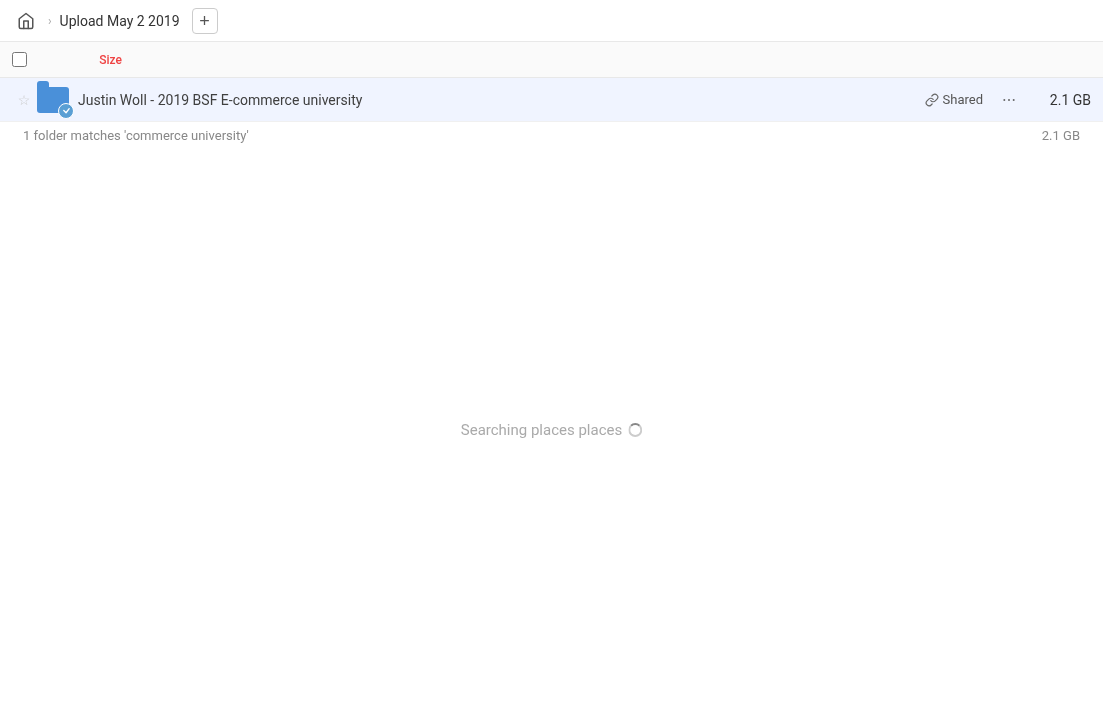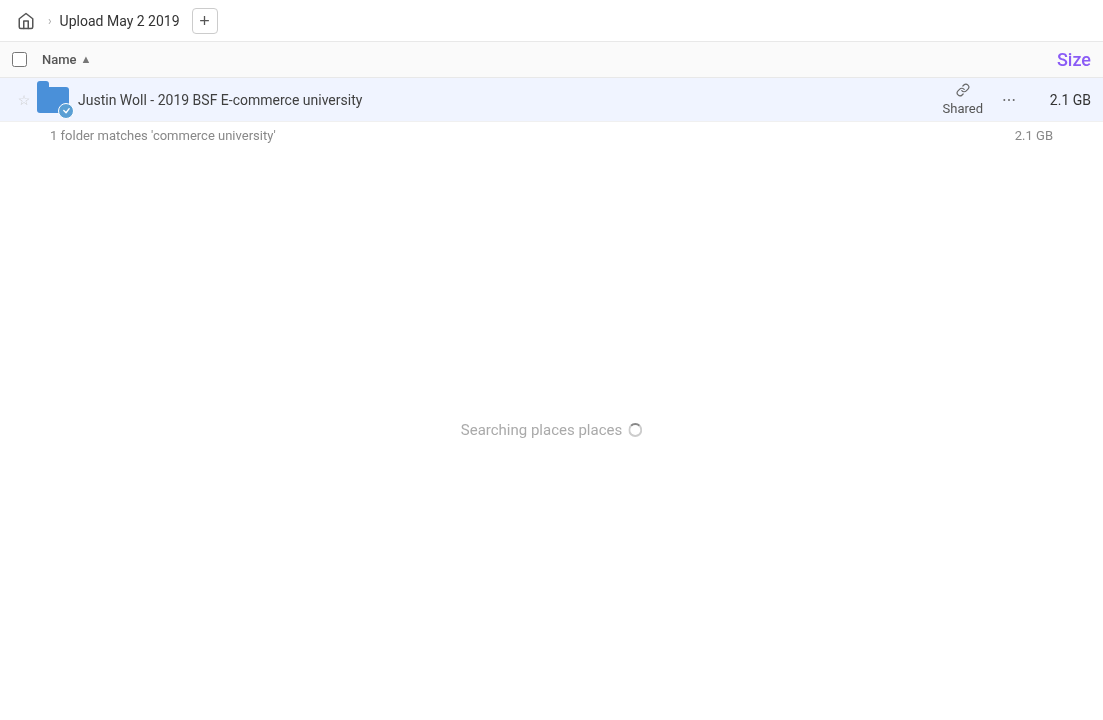--- a/index.html
+++ b/index.html
@@ -86,22 +86,22 @@
       gap: 4px;
       font-size: 13px;
       color: #555;
       font-weight: 500;
       cursor: pointer;
     }
 
     .col-size {
       width: 80px;
       text-align: right;
-      font-size: 18px;
-      color: #8b5cf6;
+      font-size: 12px;
+      color: #ef4444;
       font-weight: 500;
     }
 
     .file-row {
       display: flex;
       align-items: center;
       padding: 0 12px;
       height: 44px;
       border-bottom: 1px solid #f0f0f0;
       background: #f0f4ff;
@@ -178,21 +178,20 @@
       cursor: pointer;
     }
 
     .shared-badge {
       display: flex;
       align-items: center;
       gap: 4px;
       color: #555;
       font-size: 13px;
       margin-right: 12px;
-      flex-direction: column;
     }
 
     .more-btn {
       width: 28px;
       height: 28px;
       display: flex;
       align-items: center;
       justify-content: center;
       cursor: pointer;
       color: #666;
@@ -240,21 +239,21 @@
 
     .checkbox-input {
       width: 15px;
       height: 15px;
       cursor: pointer;
     }
 
     .info-bar {
       display: flex;
       align-items: flex-start;
-      padding: 6px 50px;
+      padding: 6px 23px;
       background: #fff;
       position: relative;
     }
 
     .info-bar-text {
       flex: 1;
       font-size: 13px;
       color: #888;
     }
 
@@ -274,24 +273,20 @@
     </svg>
   </div>
   <span class="breadcrumb-arrow">›</span>
   <span class="breadcrumb-label">Upload May 2 2019</span>
   <button class="add-btn">+</button>
 </div>
 
 <div class="column-headers">
   <div class="col-checkbox">
     <input type="checkbox" class="checkbox-input" style="">
-  </div>
-  <div class="col-name">
-    <span>Name</span>
-    <span class="sort-arrow">▲</span>
   </div>
   <div class="col-size">
     <span>Size</span>
   </div>
 </div>
 
 <div class="file-row">
   <div class="star-btn">
     <span>☆</span>
   </div>

